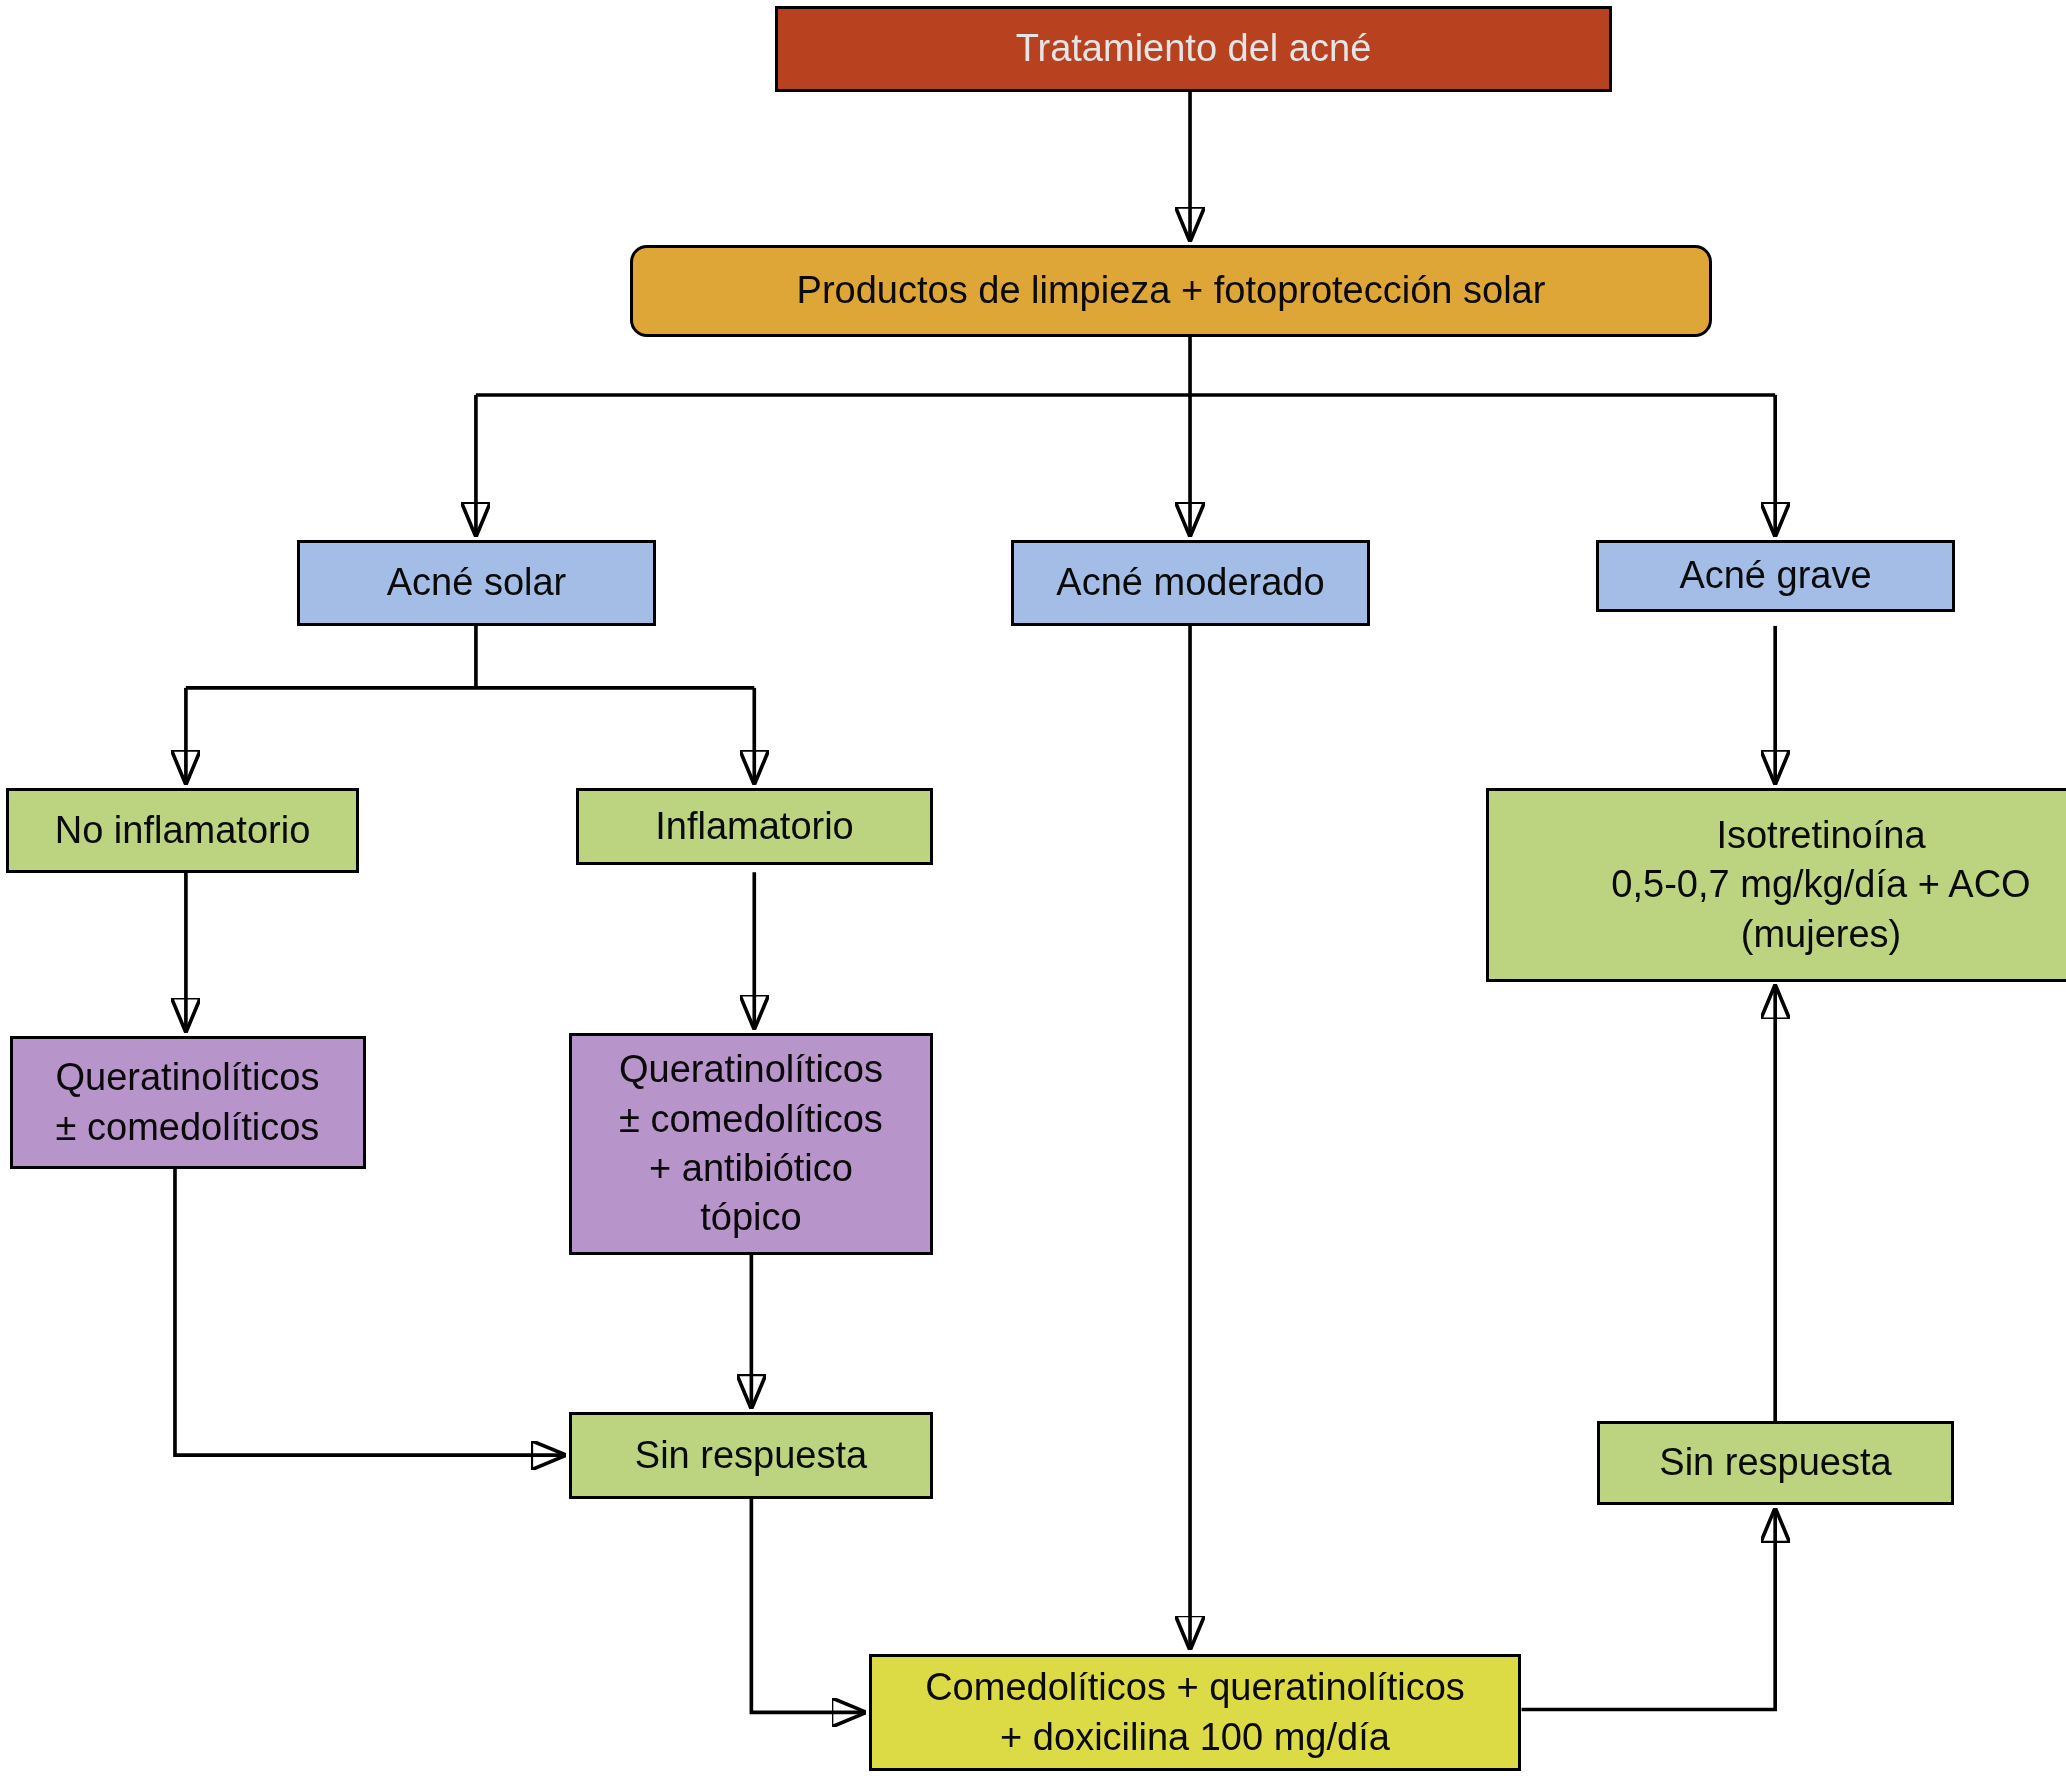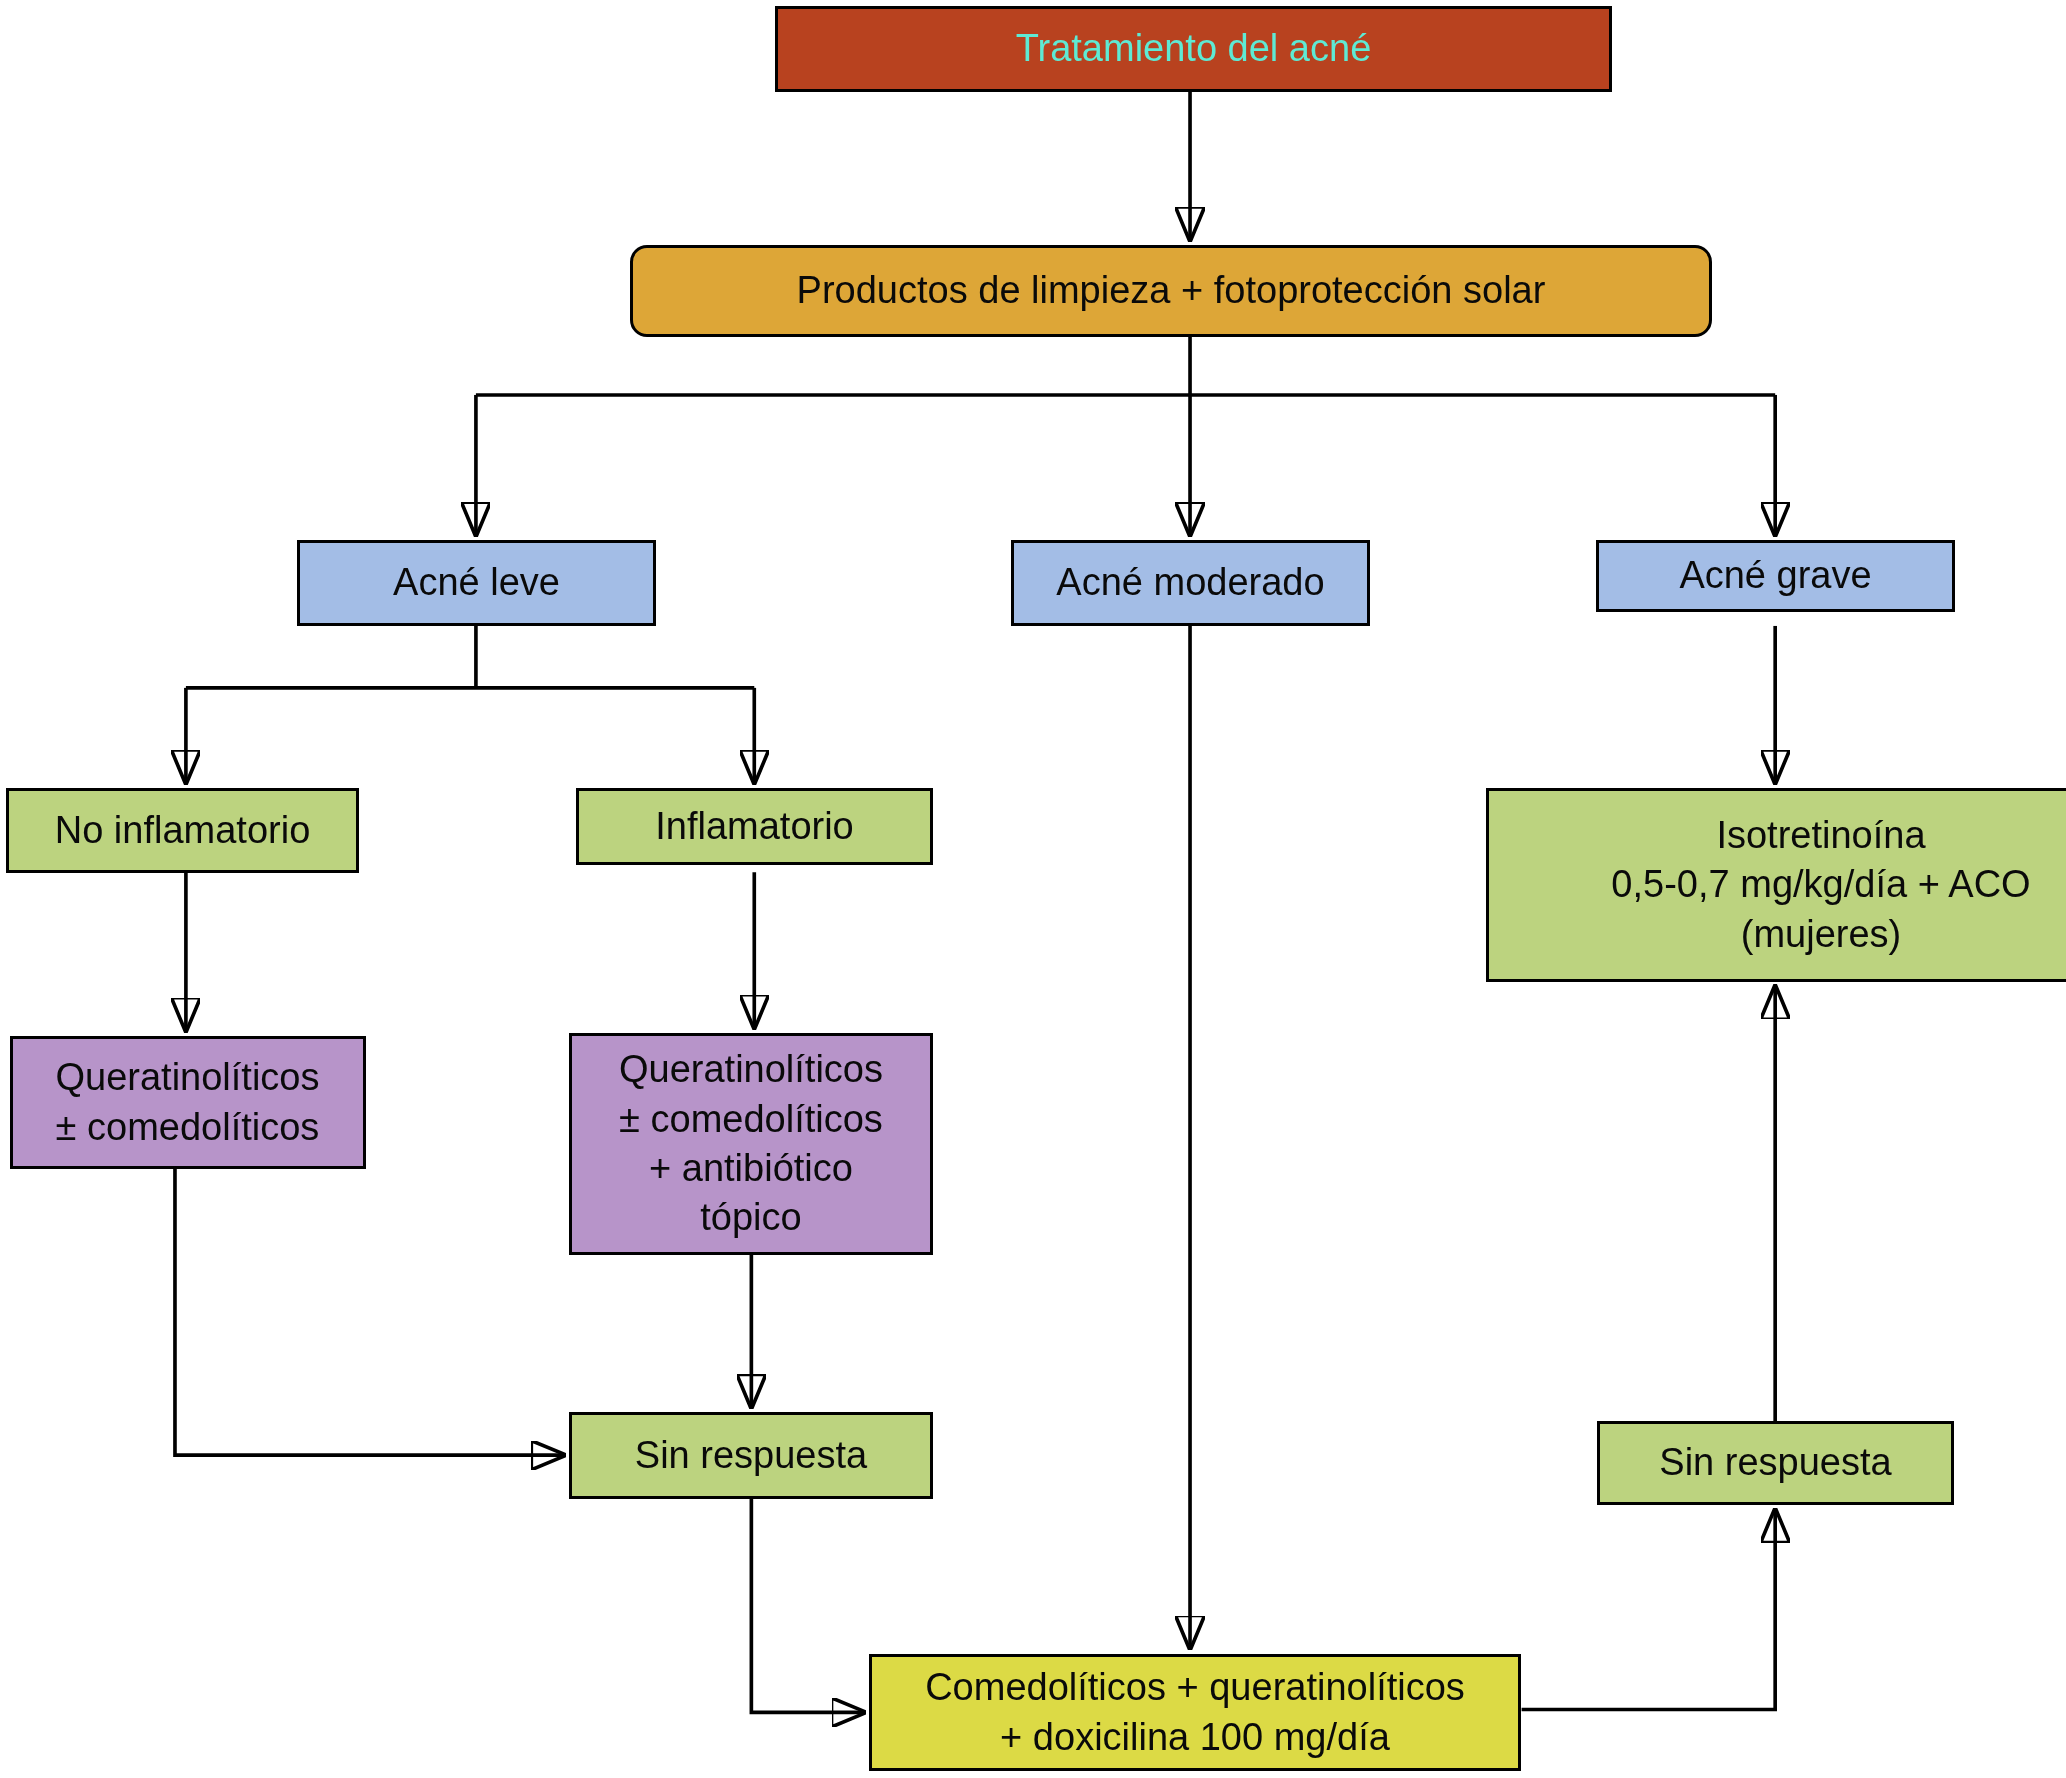--- a/index.html
+++ b/index.html
@@ -29,21 +29,21 @@
     display: flex;
     align-items: center;
     justify-content: center;
     text-align: center;
     white-space: pre-line;
     font-size: 38px;
     line-height: 1.3;
     color: #0a0a0a;
     z-index: 1;
   }
-  .c-red    { background: #b8421f; color: #5eead4; }
+  .c-red    { background: #b8421f; color: #e5e5e5; }
   .c-orange { background: #dda637; border-radius: 17px; }
   .c-blue   { background: #a3bde6; }
   .c-green  { background: #bcd37f; }
   .c-purple { background: #b794c9; }
   .c-yellow { background: #dcda45; }
 
   
   .n-tratamiento   { left: 775px; top: 5.8px;    width: 837px; height: 86px; }
   .n-limpieza      { left: 630px;  top: 245px;  width: 1082px; height: 92px; }
   .n-leve          { left: 297px;  top: 540px;  width: 359px;  height: 86px; }
@@ -94,21 +94,21 @@
 
     <path d="M2088,2346 H2436 V2071" marker-end="url(#arrow)"></path>
     <path d="M2436,859 V1075" marker-end="url(#arrow)"></path>
     <path d="M2436,1950 V1353" marker-end="url(#arrow)"></path>
   </svg>
 
   <div class="node c-red n-tratamiento">Tratamiento del acné</div>
 
   <div class="node c-orange n-limpieza">Productos de limpieza + fotoprotección solar</div>
 
-  <div class="node c-blue n-leve">Acné leve</div>
+  <div class="node c-blue n-leve">Acné solar</div>
 
   <div class="node c-blue n-moderado">Acné moderado</div>
 
   <div class="node c-blue n-grave">Acné grave</div>
 
   <div class="node c-green n-noinflam">No inflamatorio</div>
 
   <div class="node c-green n-inflam">Inflamatorio</div>
 
   <div class="node c-green n-isotret">Isotretinoína

